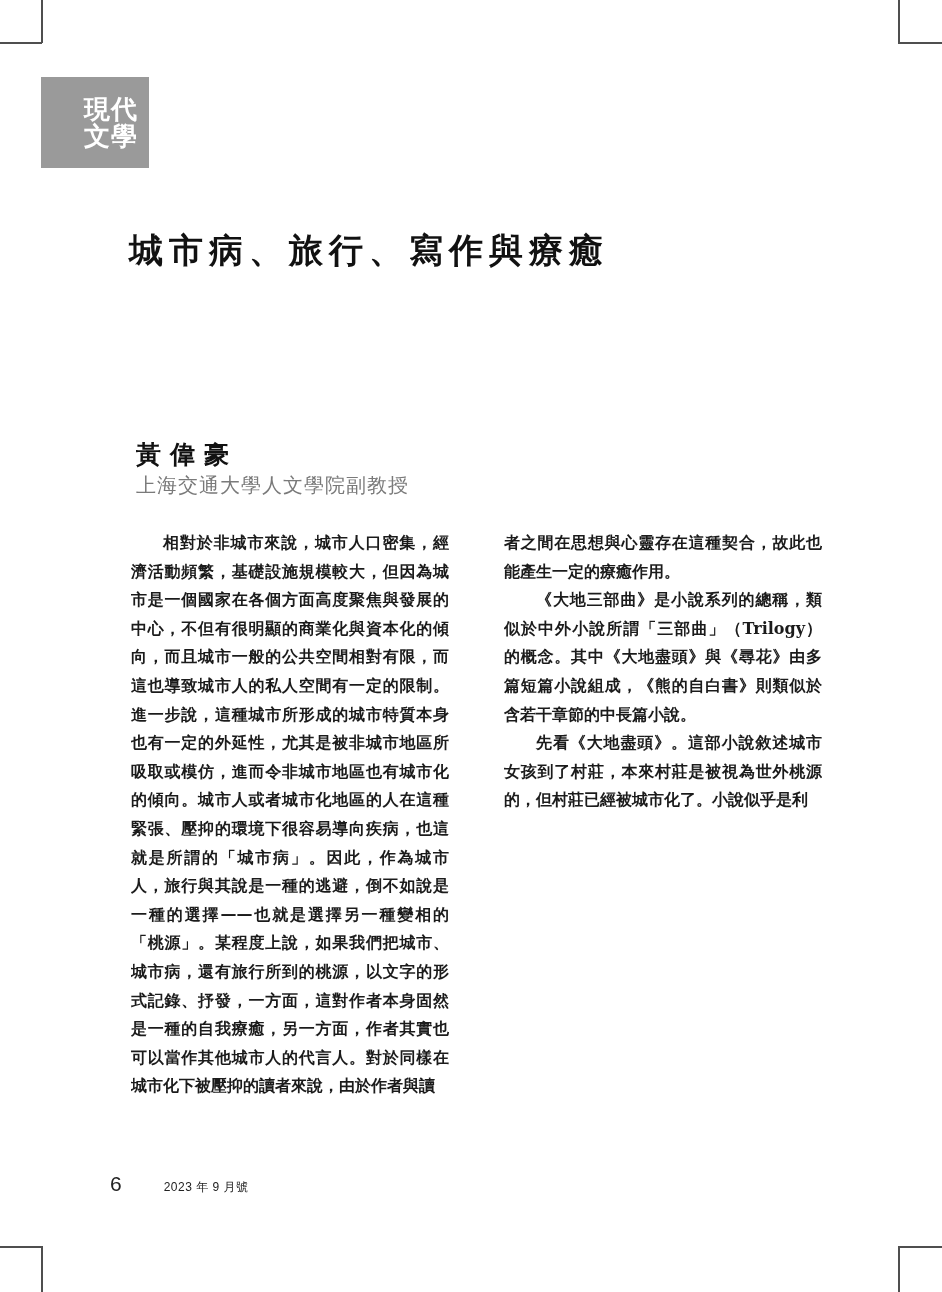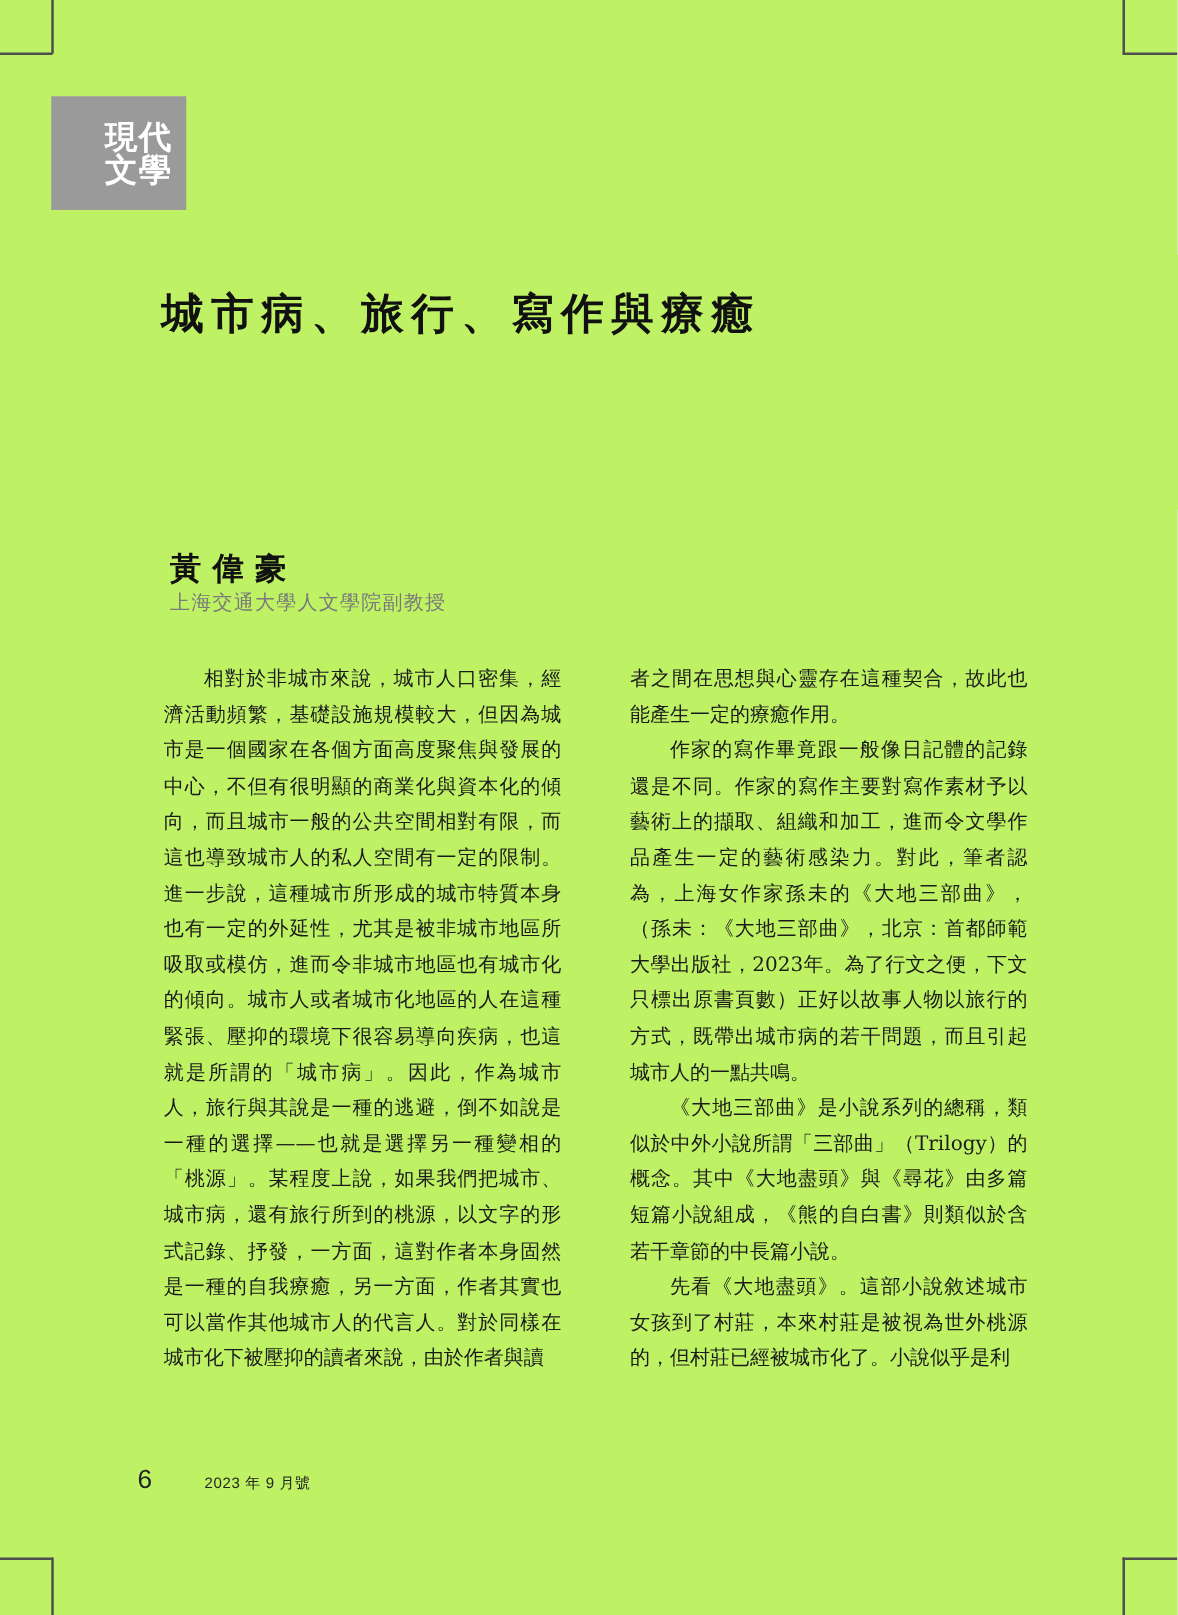--- a/index.html
+++ b/index.html
@@ -1,19 +1,19 @@
 <!DOCTYPE html>
 <html><head>
 <meta charset="utf-8">
 <style>
   html,body{margin:0;padding:0;background:#e8e8e8;}
   .page{
     position:relative;
     width:942px;height:1292px;
-    background:#bef264;
+    background:#ffffff;
     overflow:hidden;
     font-family:"DejaVu Serif", serif;
   }
   
   .mark{position:absolute;background:var(--crop-mark,#4f4f4f);}
   .mark-v-tl{left:41px;top:0;width:1.5px;height:43px;}
   .mark-h-tl{left:0;top:42px;width:42px;height:1.5px;}
   .mark-v-tr{left:898px;top:0;width:1.5px;height:43px;}
   .mark-h-tr{left:898px;top:42px;width:44px;height:1.5px;}
   .mark-h-bl{left:0;top:1246px;width:42px;height:1.5px;}
@@ -45,34 +45,34 @@
   }
 
   .author-name{
     position:absolute;left:136px;top:438px;
     font-size:25px;font-weight:700;color:#111111;
     letter-spacing:9px;font-family:"DejaVu Serif", serif;
   }
   .author-affiliation{
     position:absolute;left:136px;top:472px;
     font-family:"Liberation Sans", sans-serif;
-    font-size:16px;color:var(--muted-text,#7a7a7a);letter-spacing:1px;
+    font-size:20px;color:var(--muted-text,#7a7a7a);letter-spacing:1px;
   }
 
   .col{
     position:absolute;top:529px;width:318px;height:578px;
     overflow:hidden;
     font-size:16px;line-height:28.6px;
     color:var(--body-text,#1b1b1b);
     text-align:justify;
     font-family:"DejaVu Serif", serif;
   }
   .col-left{left:131px;}
   .col-right{left:487px;margin-left:17px;}
-  .para{margin:0;padding:0;}
+  .para{margin:0;padding:0;font-weight:bold;}
   .para.indent{text-indent:2em;}
 
   .footer{
     position:absolute;left:110px;top:1172px;
     display:flex;align-items:baseline;gap:42px;
     font-family:"Liberation Sans", sans-serif;color:#222222;
   }
   .footer .page-num{font-size:21px;}
   .footer .issue{font-size:12px;letter-spacing:0.5px;}
 </style>
@@ -98,21 +98,20 @@
   <h1 class="title">城市病、旅行、寫作與療癒</h1>
 
   <div class="author-name">黃偉豪</div>
   <div class="author-affiliation">上海交通大學人文學院副教授</div>
 
   <div class="col col-left" id="col-left">
       <p class="para indent">相對於非城市來說，城市人口密集，經濟活動頻繁，基礎設施規模較大，但因為城市是一個國家在各個方面高度聚焦與發展的中心，不但有很明顯的商業化與資本化的傾向，而且城市一般的公共空間相對有限，而這也導致城市人的私人空間有一定的限制。進一步說，這種城市所形成的城市特質本身也有一定的外延性，尤其是被非城市地區所吸取或模仿，進而令非城市地區也有城市化的傾向。城市人或者城市化地區的人在這種緊張、壓抑的環境下很容易導向疾病，也這就是所謂的「城市病」。因此，作為城市人，旅行與其說是一種的逃避，倒不如說是一種的選擇——也就是選擇另一種變相的「桃源」。某程度上說，如果我們把城市、城市病，還有旅行所到的桃源，以文字的形式記錄、抒發，一方面，這對作者本身固然是一種的自我療癒，另一方面，作者其實也可以當作其他城市人的代言人。對於同樣在城市化下被壓抑的讀者來說，由於作者與讀</p>
     </div>
   <div class="col col-right" id="col-right">
       <p class="para">者之間在思想與心靈存在這種契合，故此也能產生一定的療癒作用。</p>
-      <p class="para indent">作家的寫作畢竟跟一般像日記體的記錄還是不同。作家的寫作主要對寫作素材予以藝術上的擷取、組織和加工，進而令文學作品產生一定的藝術感染力。對此，筆者認為，上海女作家孫未的《大地三部曲》，（孫未：《大地三部曲》，北京：首都師範大學出版社，2023年。為了行文之便，下文只標出原書頁數）正好以故事人物以旅行的方式，既帶出城市病的若干問題，而且引起城市人的一點共鳴。</p>
       <p class="para indent">《大地三部曲》是小說系列的總稱，類似於中外小說所謂「三部曲」（Trilogy）的概念。其中《大地盡頭》與《尋花》由多篇短篇小說組成，《熊的自白書》則類似於含若干章節的中長篇小說。</p>
       <p class="para indent">先看《大地盡頭》。這部小說敘述城市女孩到了村莊，本來村莊是被視為世外桃源的，但村莊已經被城市化了。小說似乎是利</p>
     </div>
 
   <div class="footer">
     <span class="page-num">6</span>
     <span class="issue">2023 年 9 月號</span>
   </div>
 
 </div>

